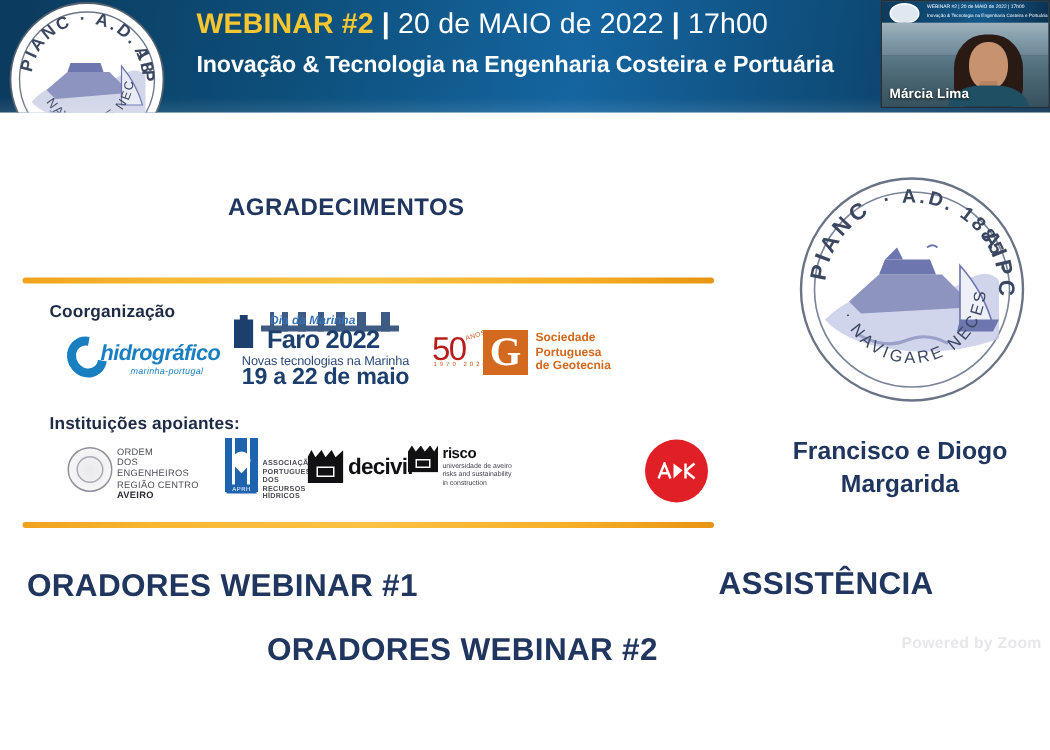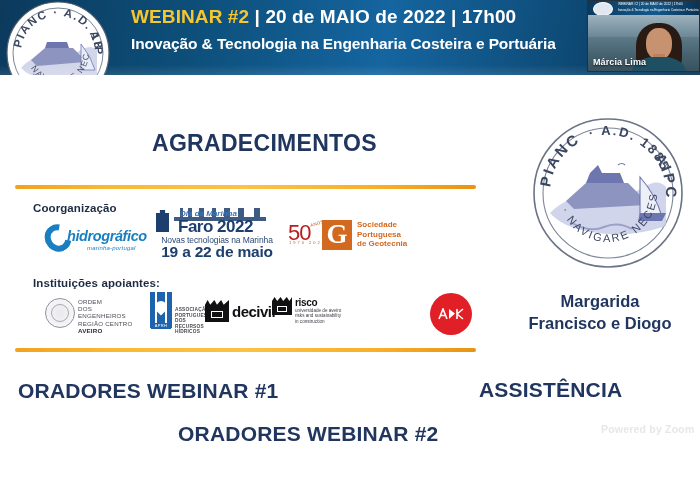--- a/index.html
+++ b/index.html
@@ -29,34 +29,34 @@
   }
   .banner-texts{
     position:absolute;left:131px;top:6px;width:470px;
   }
   .line1{
     font-size:19px;font-weight:bold;color:#ffffff;white-space:nowrap;
     letter-spacing:.1px;
   }
   .line1 .hl{color:#f5c630;}
   .line1 .sep{color:#ffffff;font-weight:bold;}
-  .line1 .rest{font-weight:bold;margin-top:28px;}
+  .line1 .rest{font-weight:normal;margin-top:28px;}
   .line2{
     margin-top:7px;font-size:15.5px;font-weight:bold;color:#ffffff;
     white-space:nowrap;letter-spacing:-.1px;
   }
 
   
   .pianc-banner{position:absolute;left:3px;top:-2px;width:110px;height:110px;}
   .pianc-big{position:absolute;left:528px;top:113px;width:160px;height:160px;}
 
   
   #agrad-title{
     position:absolute;left:152px;top:130px;
-    font-size:23px;font-weight:bold;color:#21365f;letter-spacing:.3px;
+    font-size:16px;font-weight:bold;color:#21365f;letter-spacing:.3px;
   }
 
   
   .rule{
     position:absolute;height:4px;border-radius:2px;
     background:linear-gradient(90deg,#f0a21e 0%,#f9b833 20%,#fcc244 50%,#f7ae26 80%,#e79413 100%);
   }
   #rule-top{left:15px;top:185px;width:461px;}
   #rule-bottom{left:15px;top:348px;width:461px;}
 
@@ -453,22 +453,22 @@
     </text>
     <text font-family="Liberation Sans, sans-serif" font-size="15" fill="#3b4660" letter-spacing="2.2" font-weight="bold">
       <textPath href="#arcTop160" startOffset="79%">AIPCN</textPath>
     </text>
     <text font-family="Liberation Sans, sans-serif" font-size="11" fill="#3b4660" letter-spacing="2.1">
       <textPath href="#arcBot160" startOffset="11%">· NAVIGARE NECESSE ·</textPath>
     </text>
   </svg>
 
   <div id="names">
+    <div>Francisco e Diogo</div>
     <div>Margarida</div>
-    <div>Francisco e Diogo</div>
   </div>
 
   <div class="big-head" id="head-o1">ORADORES WEBINAR #1</div>
   <div class="big-head" id="head-o2">ORADORES WEBINAR #2</div>
   <div class="big-head" id="head-assist">ASSISTÊNCIA</div>
 
   <div id="zoom-wm">Powered by Zoom</div>
 
 </div>
 

